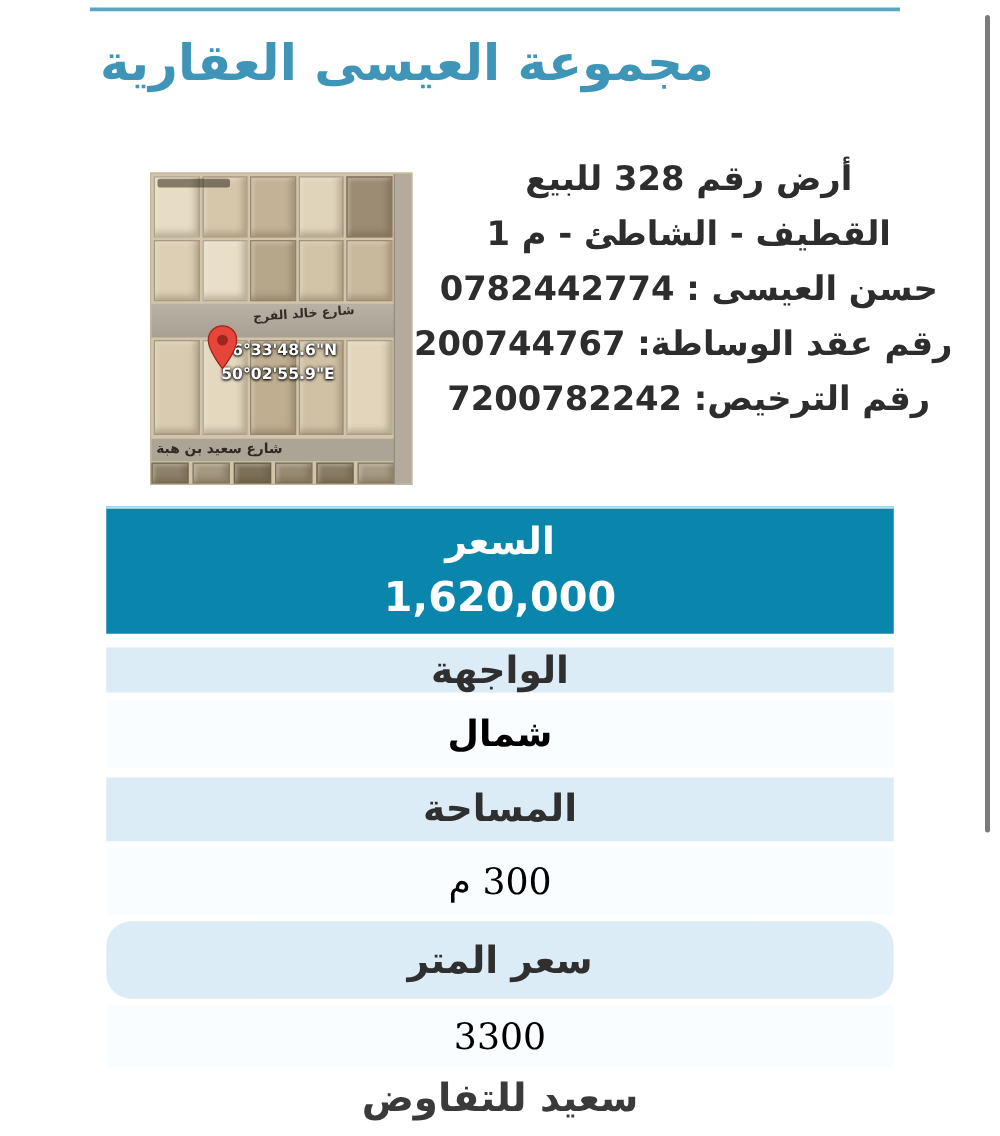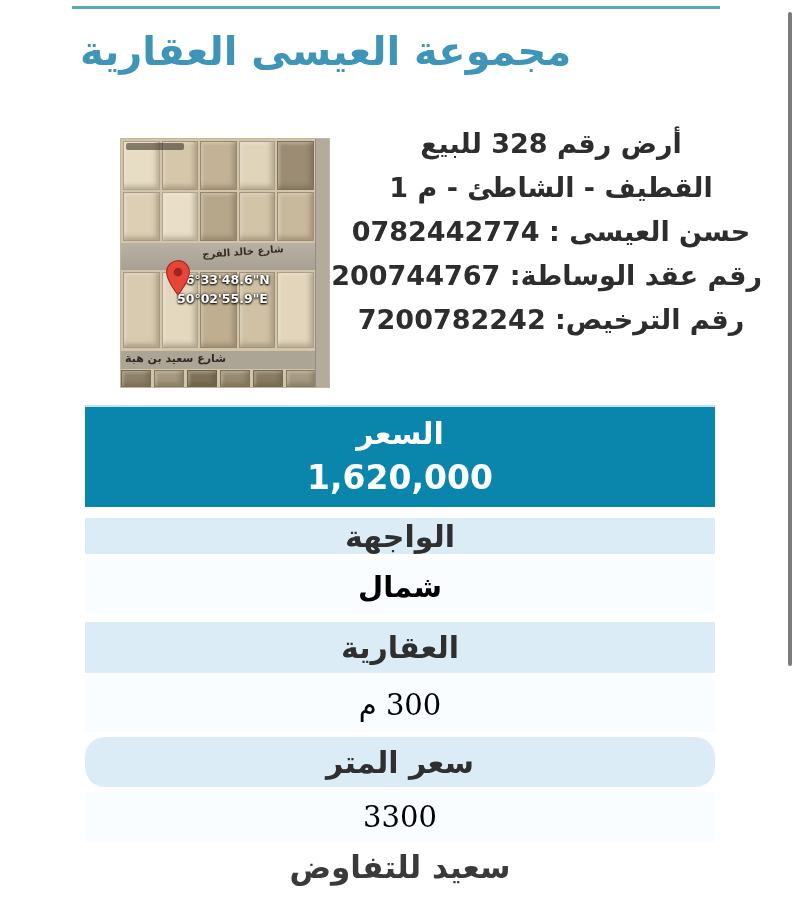--- a/index.html
+++ b/index.html
@@ -84,21 +84,21 @@
   .t-value{
     background:#fafdff;color:#000000;
     display:flex;align-items:center;justify-content:center;direction:rtl;
     font-size:29px;
   }
   .t-value.serif{font-family:"DejaVu Serif","DejaVu Sans",sans-serif;}
   .row-facade-label{height:36px;margin-bottom:6px;}
   .row-facade-value{height:54px;margin-bottom:8px;font-weight:bold;}
   .row-area-label{height:51px;margin-bottom:5px;}
   .row-area-value{height:54px;margin-bottom:5px;}
-  .row-meter-label{height:50px;margin-bottom:5px;border-radius:20px;}
+  .row-meter-label{height:62px;margin-bottom:5px;border-radius:20px;}
   .row-meter-value{height:50px;}
   .note{
     height:50px;background:#ffffff;color:#3a3a3a;
     display:flex;align-items:center;justify-content:center;direction:rtl;
     font-size:31px;font-weight:bold;
   }
 </style>
 </head>
 <body>
 
@@ -162,21 +162,21 @@
 
   <div class="table">
     <div class="price-block">
       <div class="price-label">السعر</div>
       <div class="price-value">1,620,000</div>
     </div>
 
     <div class="t-label row-facade-label">الواجهة</div>
     <div class="t-value row-facade-value">شمال</div>
 
-    <div class="t-label row-area-label">العقارية</div>
+    <div class="t-label row-area-label">المساحة</div>
     <div class="t-value serif row-area-value">300 م</div>
 
     <div class="t-label row-meter-label">سعر المتر</div>
     <div class="t-value serif row-meter-value">3300</div>
 
     <div class="note">سعيد للتفاوض</div>
   </div>
 
   <div class="scrollbar"></div>
 

